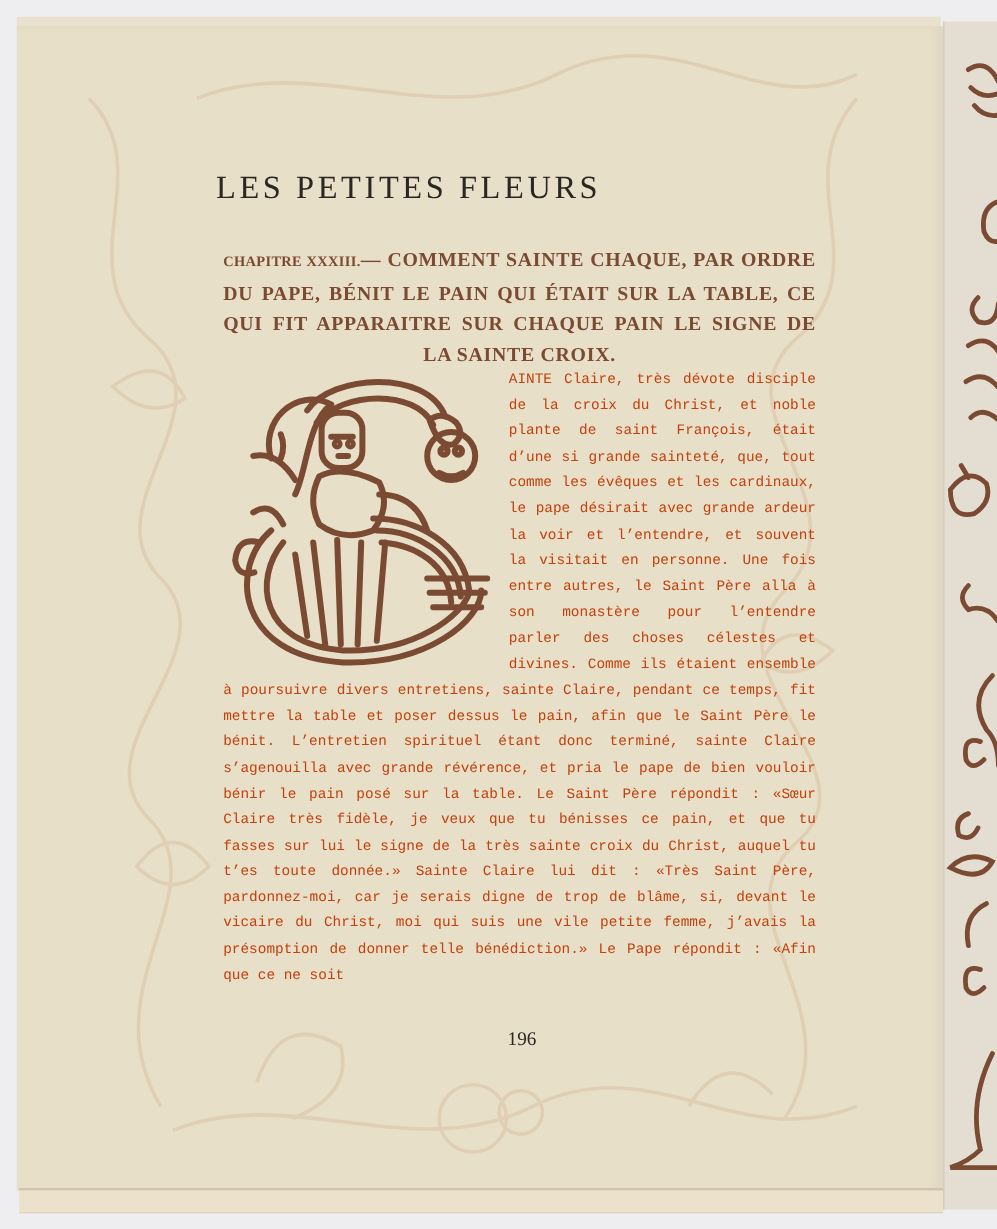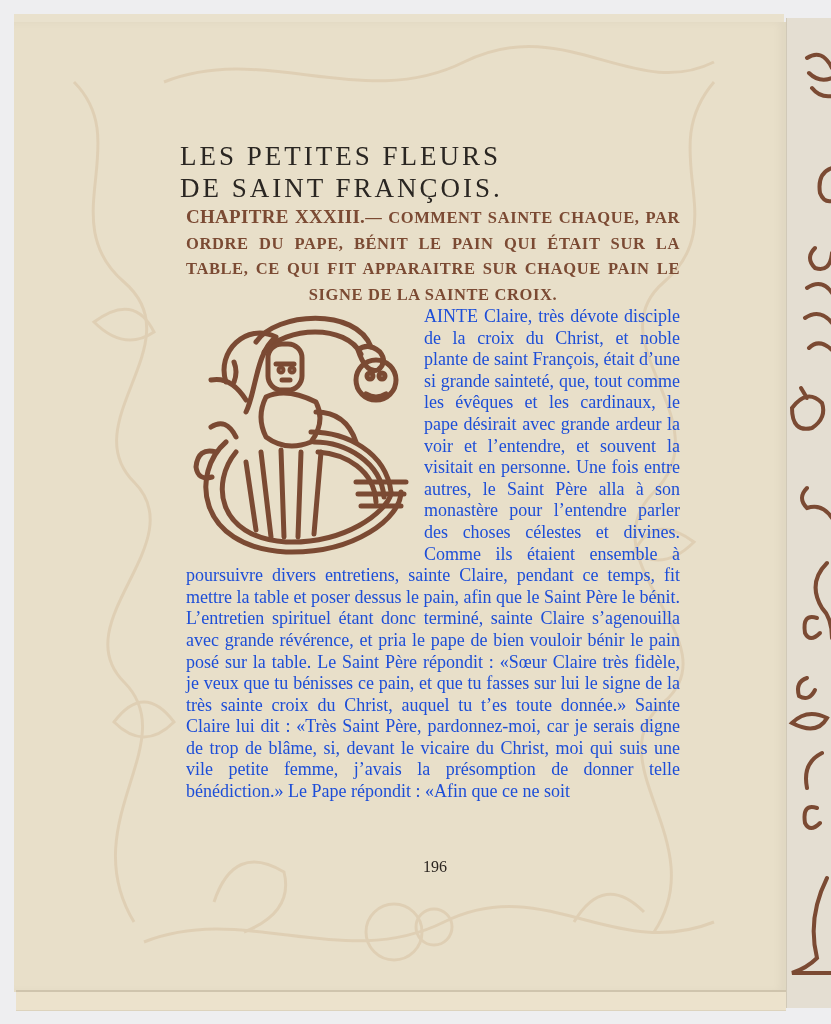--- a/index.html
+++ b/index.html
@@ -86,31 +86,31 @@
       color: #7b4a33;
       font-family: "Liberation Serif", serif;
       font-weight: bold;
       font-size: 16.5px;
       line-height: 25.5px;
       text-align: justify;
       text-align-last: center;
       letter-spacing: 0.6px;
     }
     .chapter .lead {
-      font-size: 19px;
+      font-size: 12px;
       letter-spacing: 0.3px;
     }
     .body-text {
       position: absolute;
       left: 186px;
       top: 306px;
       width: 494px;
-      color: #1d4ed8;
-      font-family: Liberation Serif, serif;
-      font-size: 18px;
+      color: #c2410c;
+      font-family: Liberation Mono, monospace;
+      font-size: 12px;
       line-height: 21.6px;
       text-align: justify;
       margin: 0;
     }
     .dropcap {
       float: left;
       width: 232px;
       height: 260px;
       margin: -4px 6px 0 0;
       shape-outside: margin-box;
@@ -147,21 +147,20 @@
         <path d="M80 300 q 40 -30 60 10 q -30 20 -60 -10z"></path>
         <path d="M680 520 q -40 -30 -60 10 q 30 20 60 -10z"></path>
         <path d="M100 700 q 30 -40 60 0 q -30 30 -60 0z"></path>
         <path d="M560 900 q 30 -50 70 -10"></path>
         <path d="M200 880 q 20 -60 70 -30 q 10 40 -40 60"></path>
       </g>
     </svg>
 
     <h1 class="title" style="left:166px;top:118px;">
       <span>LES PETITES FLEURS</span><br>
-      <span>DE SAINT FRANÇOIS.</span>
     </h1>
 
     <div class="chapter" style="left:172px;top:182px;">
       <span class="lead">CHAPITRE XXXIII.</span><span>— COMMENT SAINTE CHAQUE, PAR ORDRE DU PAPE, BÉNIT LE PAIN QUI ÉTAIT SUR LA TABLE, CE QUI FIT APPARAITRE SUR CHAQUE PAIN LE SIGNE DE LA SAINTE CROIX.</span>
     </div>
 
     <div class="body-text" style="left:172px;top:284px;">
       <div class="dropcap">
         <svg width="232" height="260" viewBox="0 0 232 260">
           <g fill="none" stroke="#7b4a33" stroke-width="5" stroke-linecap="round" stroke-linejoin="round">

